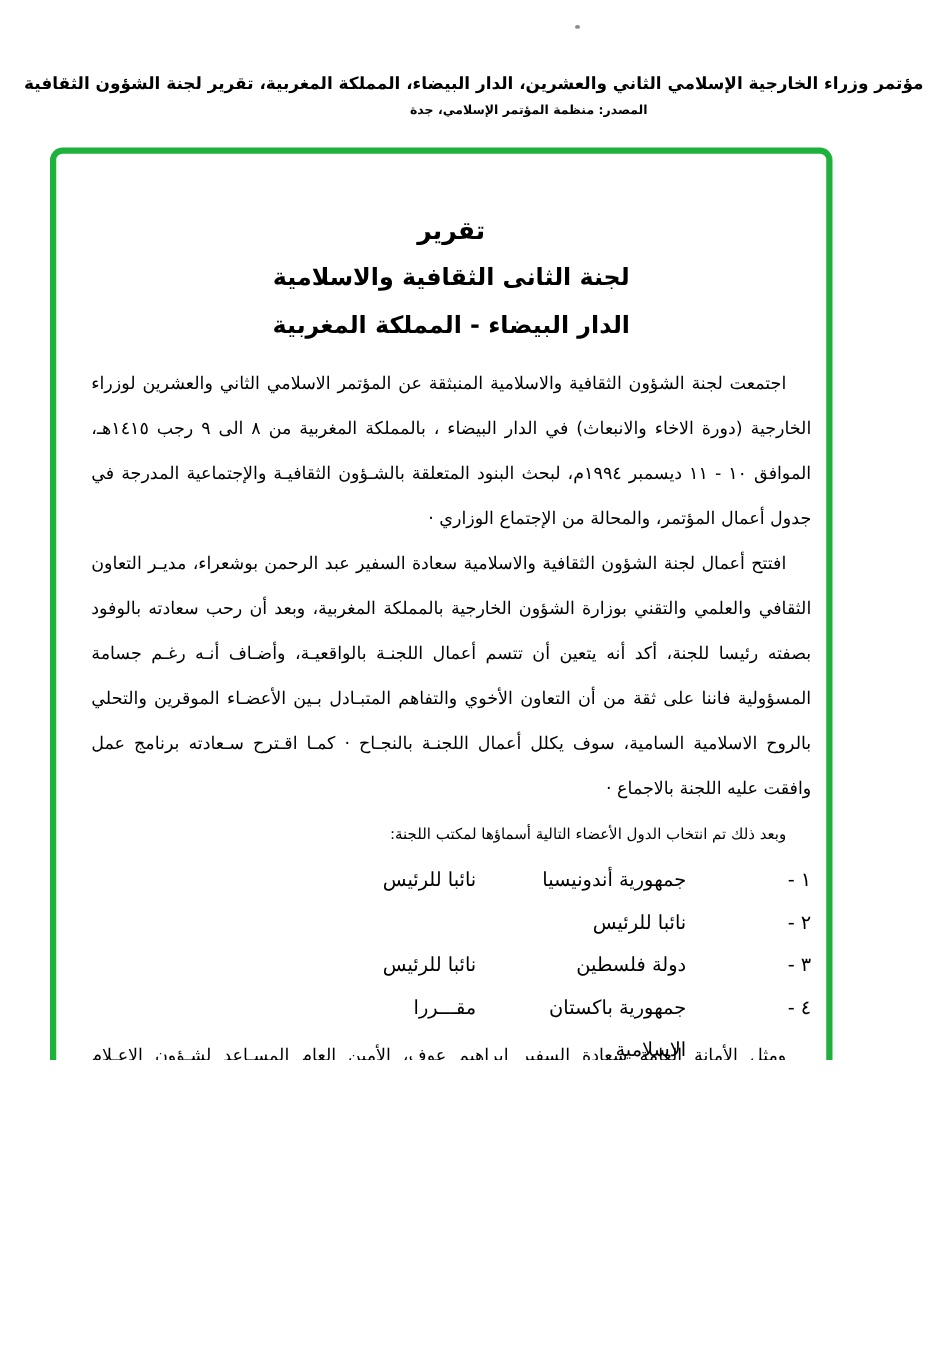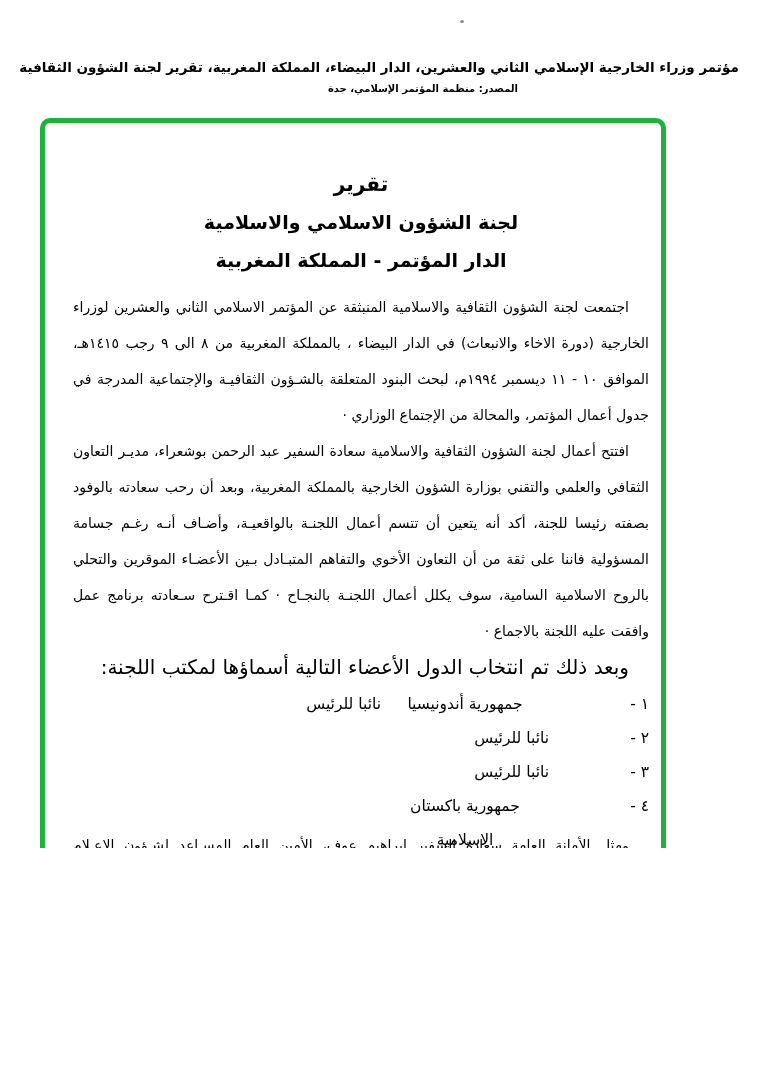--- a/index.html
+++ b/index.html
@@ -47,32 +47,32 @@
   }
   .title-line{font-size:19px;line-height:38px;}
   .title-line.main{font-size:20px;}
   .par{
     font-size:14px;line-height:36px;
     text-align:justify;
     text-indent:20px;
     margin:0;
   }
   .list-intro{
-    font-size:20px;line-height:36px;
+    font-size:12px;line-height:36px;
     text-indent:20px;
     margin:0;
   }
   .members{margin:2px 0 4px 0;}
   .member-row{
     display:flex;align-items:baseline;
     height:34px;line-height:34px;
     font-size:15.5px;
   }
   .member-num{width:100px;flex:none;}
-  .member-country{width:168px;flex:none;text-align:center;}
+  .member-country{width:168px;flex:none;}
   .member-role{flex:1;}
   .page-num{
     position:absolute;top:1042px;left:40px;width:626px;
     text-align:center;font-size:14px;font-weight:bold;
   }
 </style>
 </head>
 <body>
 
 <div class="page">
@@ -81,47 +81,49 @@
 
   <div class="doc-header">
     <div class="doc-header-line1">مؤتمر وزراء الخارجية الإسلامي الثاني والعشرين، الدار البيضاء، المملكة المغربية،  تقرير لجنة الشؤون الثقافية</div>
     <div class="doc-header-line2">المصدر:  منظمة المؤتمر الإسلامي، جدة</div>
   </div>
 
   <div class="frame" style="border-color: rgb(30, 178, 61);">
 
     <div class="title-block">
       <div class="title-line main">تقرير</div>
-      <div class="title-line">لجنة الشؤون الاسلامي والاسلامية</div>
-      <div class="title-line">الدار المؤتمر - المملكة المغربية</div>
+      <div class="title-line">لجنة الثانى الثقافية والاسلامية</div>
+      <div class="title-line">الدار البيضاء - المملكة المغربية</div>
     </div>
 
     <p class="par">اجتمعت لجنة الشؤون الثقافية والاسلامية المنبثقة عن المؤتمر الاسلامي الثاني والعشرين لوزراء الخارجية (دورة الاخاء والانبعاث) في الدار البيضاء ، بالمملكة المغربية من ٨ الى ٩ رجب ١٤١٥هـ، الموافق ١٠ - ١١ ديسمبر ١٩٩٤م، لبحث البنود المتعلقة بالشـؤون الثقافيـة والإجتماعية المدرجة في جدول أعمال المؤتمر، والمحالة من الإجتماع الوزاري ·</p>
 
     <p class="par">افتتح أعمال لجنة الشؤون الثقافية والاسلامية سعادة السفير عبد الرحمن بوشعراء، مديـر التعاون الثقافي والعلمي والتقني بوزارة الشؤون الخارجية بالمملكة المغربية، وبعد أن رحب سعادته بالوفود بصفته رئيسا للجنة، أكد أنه يتعين أن تتسم أعمال اللجنـة بالواقعيـة، وأضـاف أنـه رغـم جسامة المسؤولية فاننا على ثقة من أن التعاون الأخوي والتفاهم المتبـادل بـين الأعضـاء الموقرين والتحلي بالروح الاسلامية السامية، سوف يكلل أعمال اللجنـة بالنجـاح · كمـا اقـترح سـعادته برنامج عمل وافقت عليه اللجنة بالاجماع ·</p>
 
     <p class="list-intro">وبعد ذلك تم انتخاب الدول الأعضاء التالية أسماؤها لمكتب اللجنة:</p>
 
     <div class="members">
       <div class="member-row">
         <span class="member-num">١ -</span>
         <span class="member-country">جمهورية أندونيسيا</span>
         <span class="member-role">نائبا للرئيس</span>
       </div>
       <div class="member-row">
         <span class="member-num">٢ -</span>
         <span class="member-role">نائبا للرئيس</span>
       </div>
       <div class="member-row">
         <span class="member-num">٣ -</span>
+        <span class="member-country">دولة فلسطين</span>
         <span class="member-role">نائبا للرئيس</span>
       </div>
       <div class="member-row">
         <span class="member-num">٤ -</span>
         <span class="member-country">جمهورية باكستان الاسلامية</span>
+        <span class="member-role">مقـــررا</span>
       </div>
     </div>
 
     <p class="par">ومثل الأمانة العامة سعادة السفير ابراهيم عوف، الأمين العام المسـاعد  لشـؤون الإعـلام والشـؤون الثقافيـة والإجتماعيـة، والسـيد مؤتمر المختـار النـاصري ، مديـر الشـؤون الثقافيـة والإجتماعية ·</p>
 
   </div>
 
   <div class="page-num">١</div>
 
 </div>

